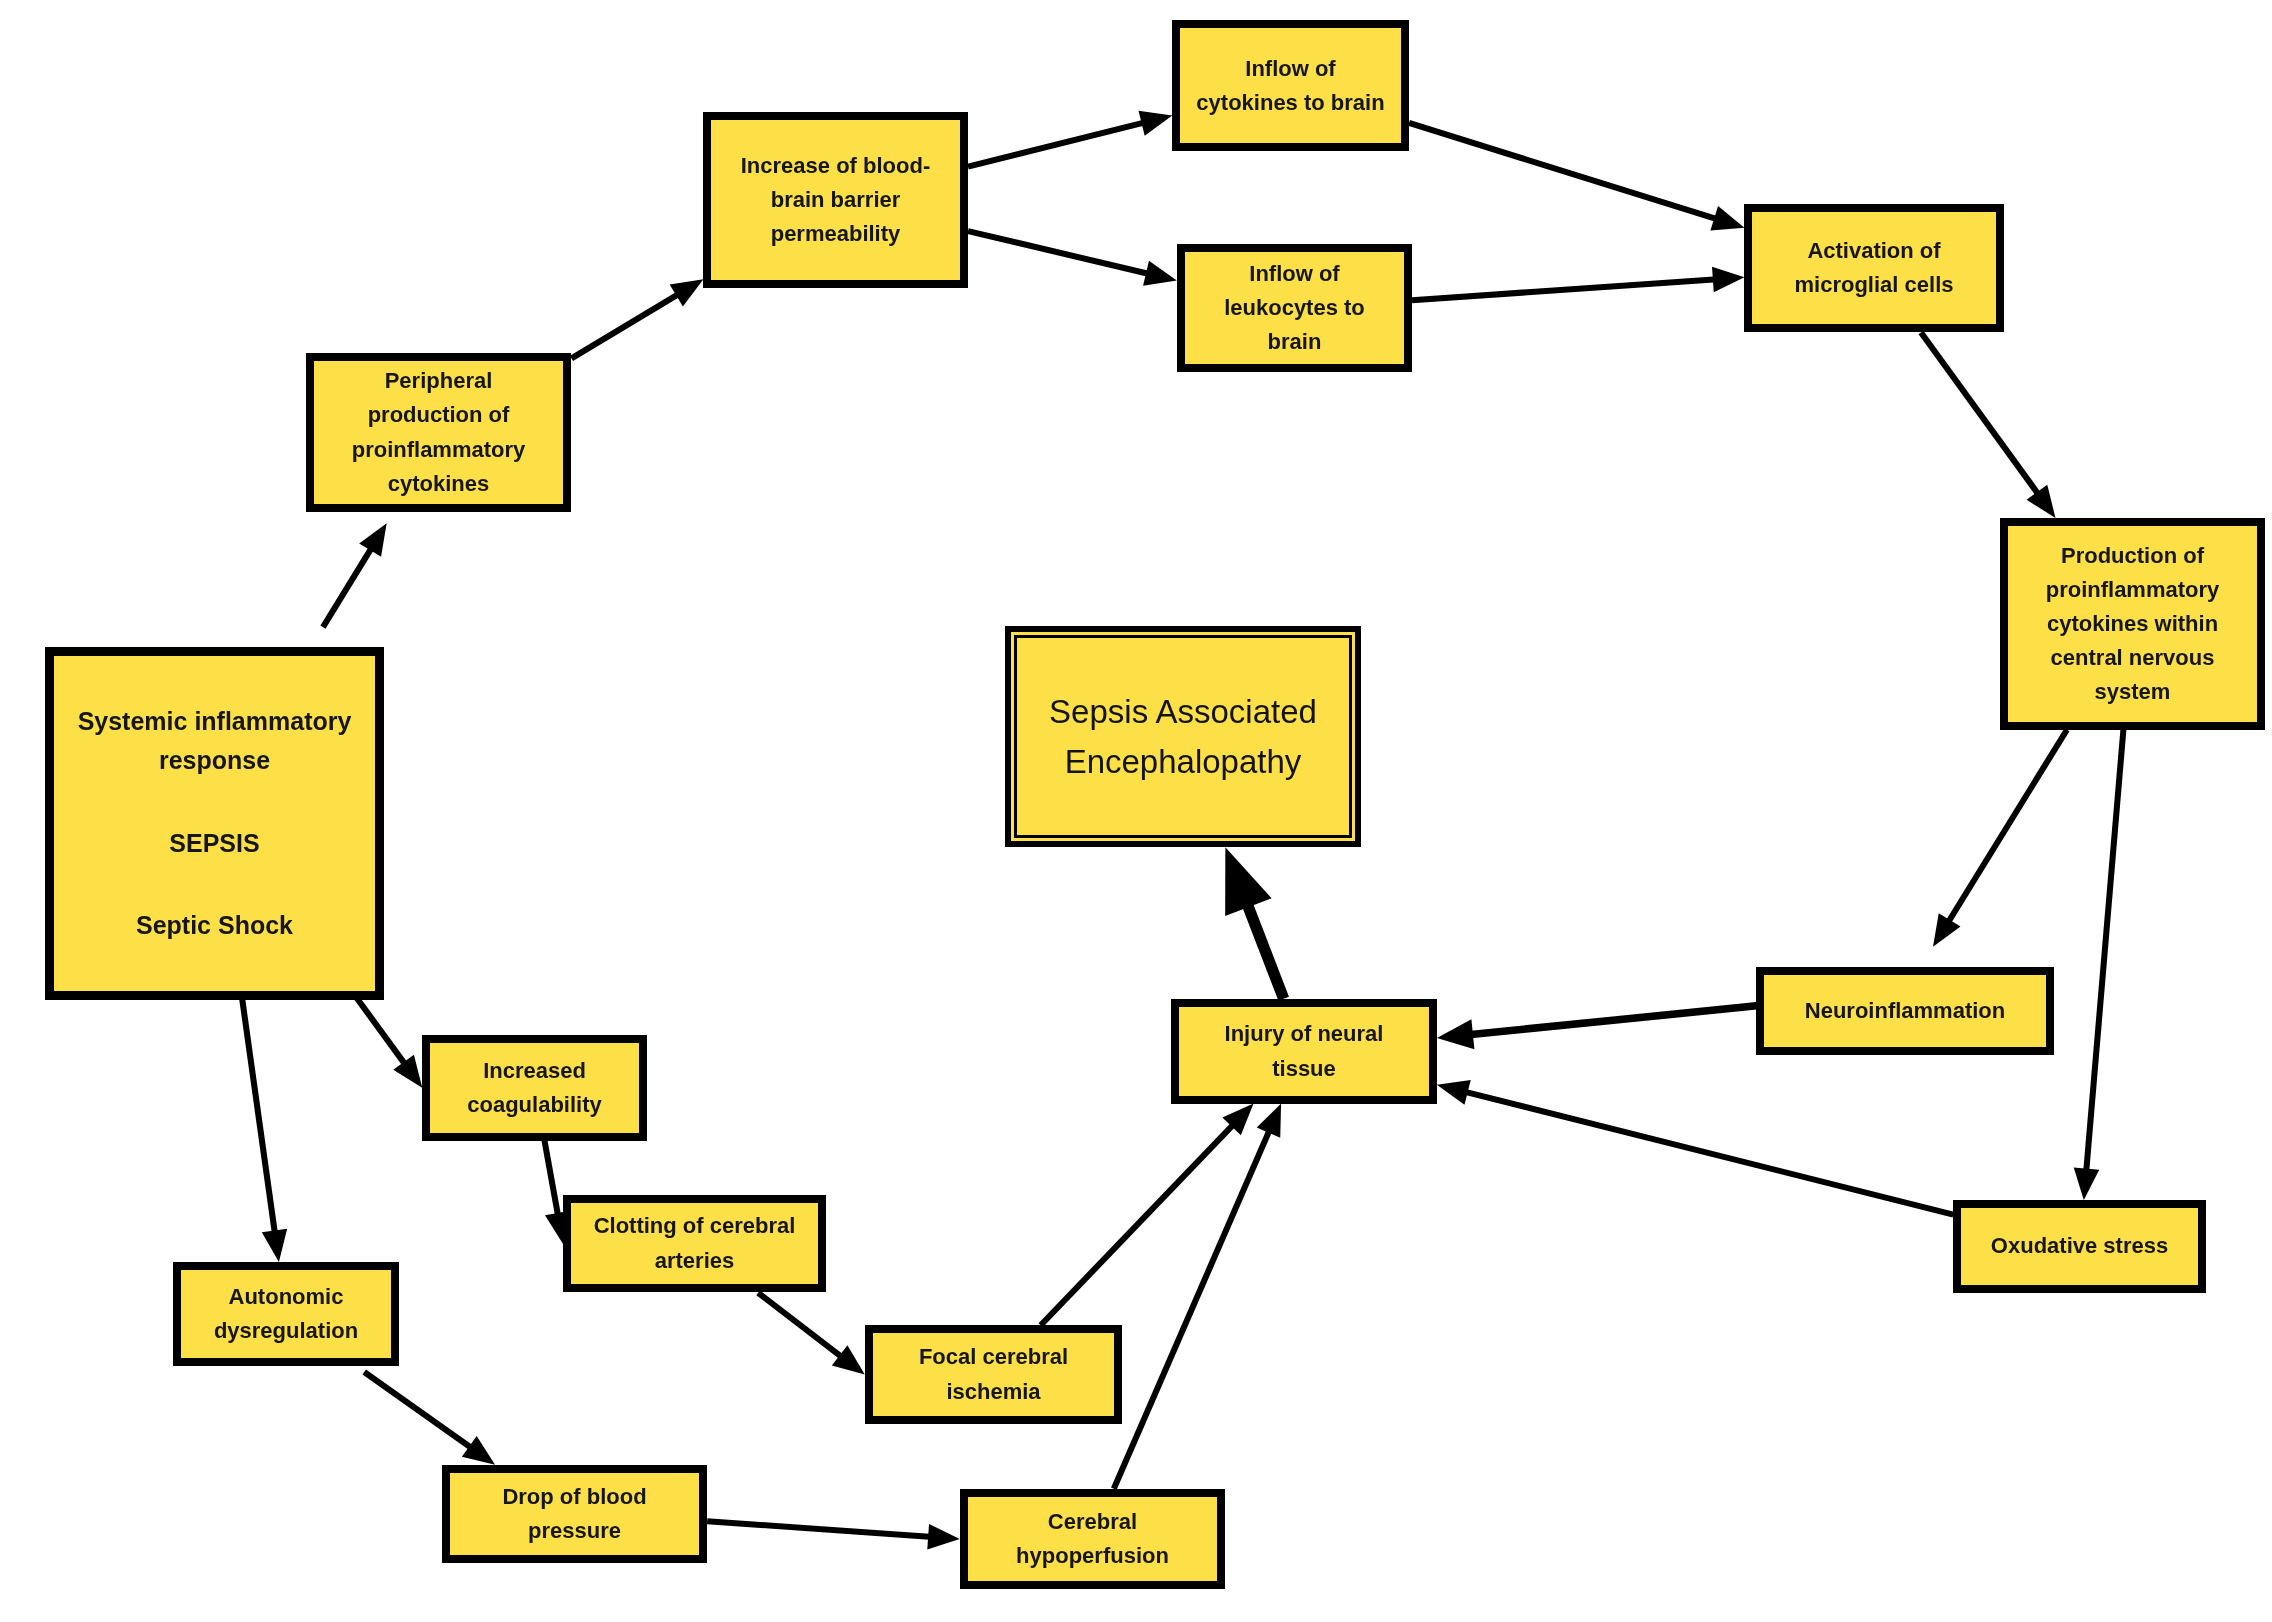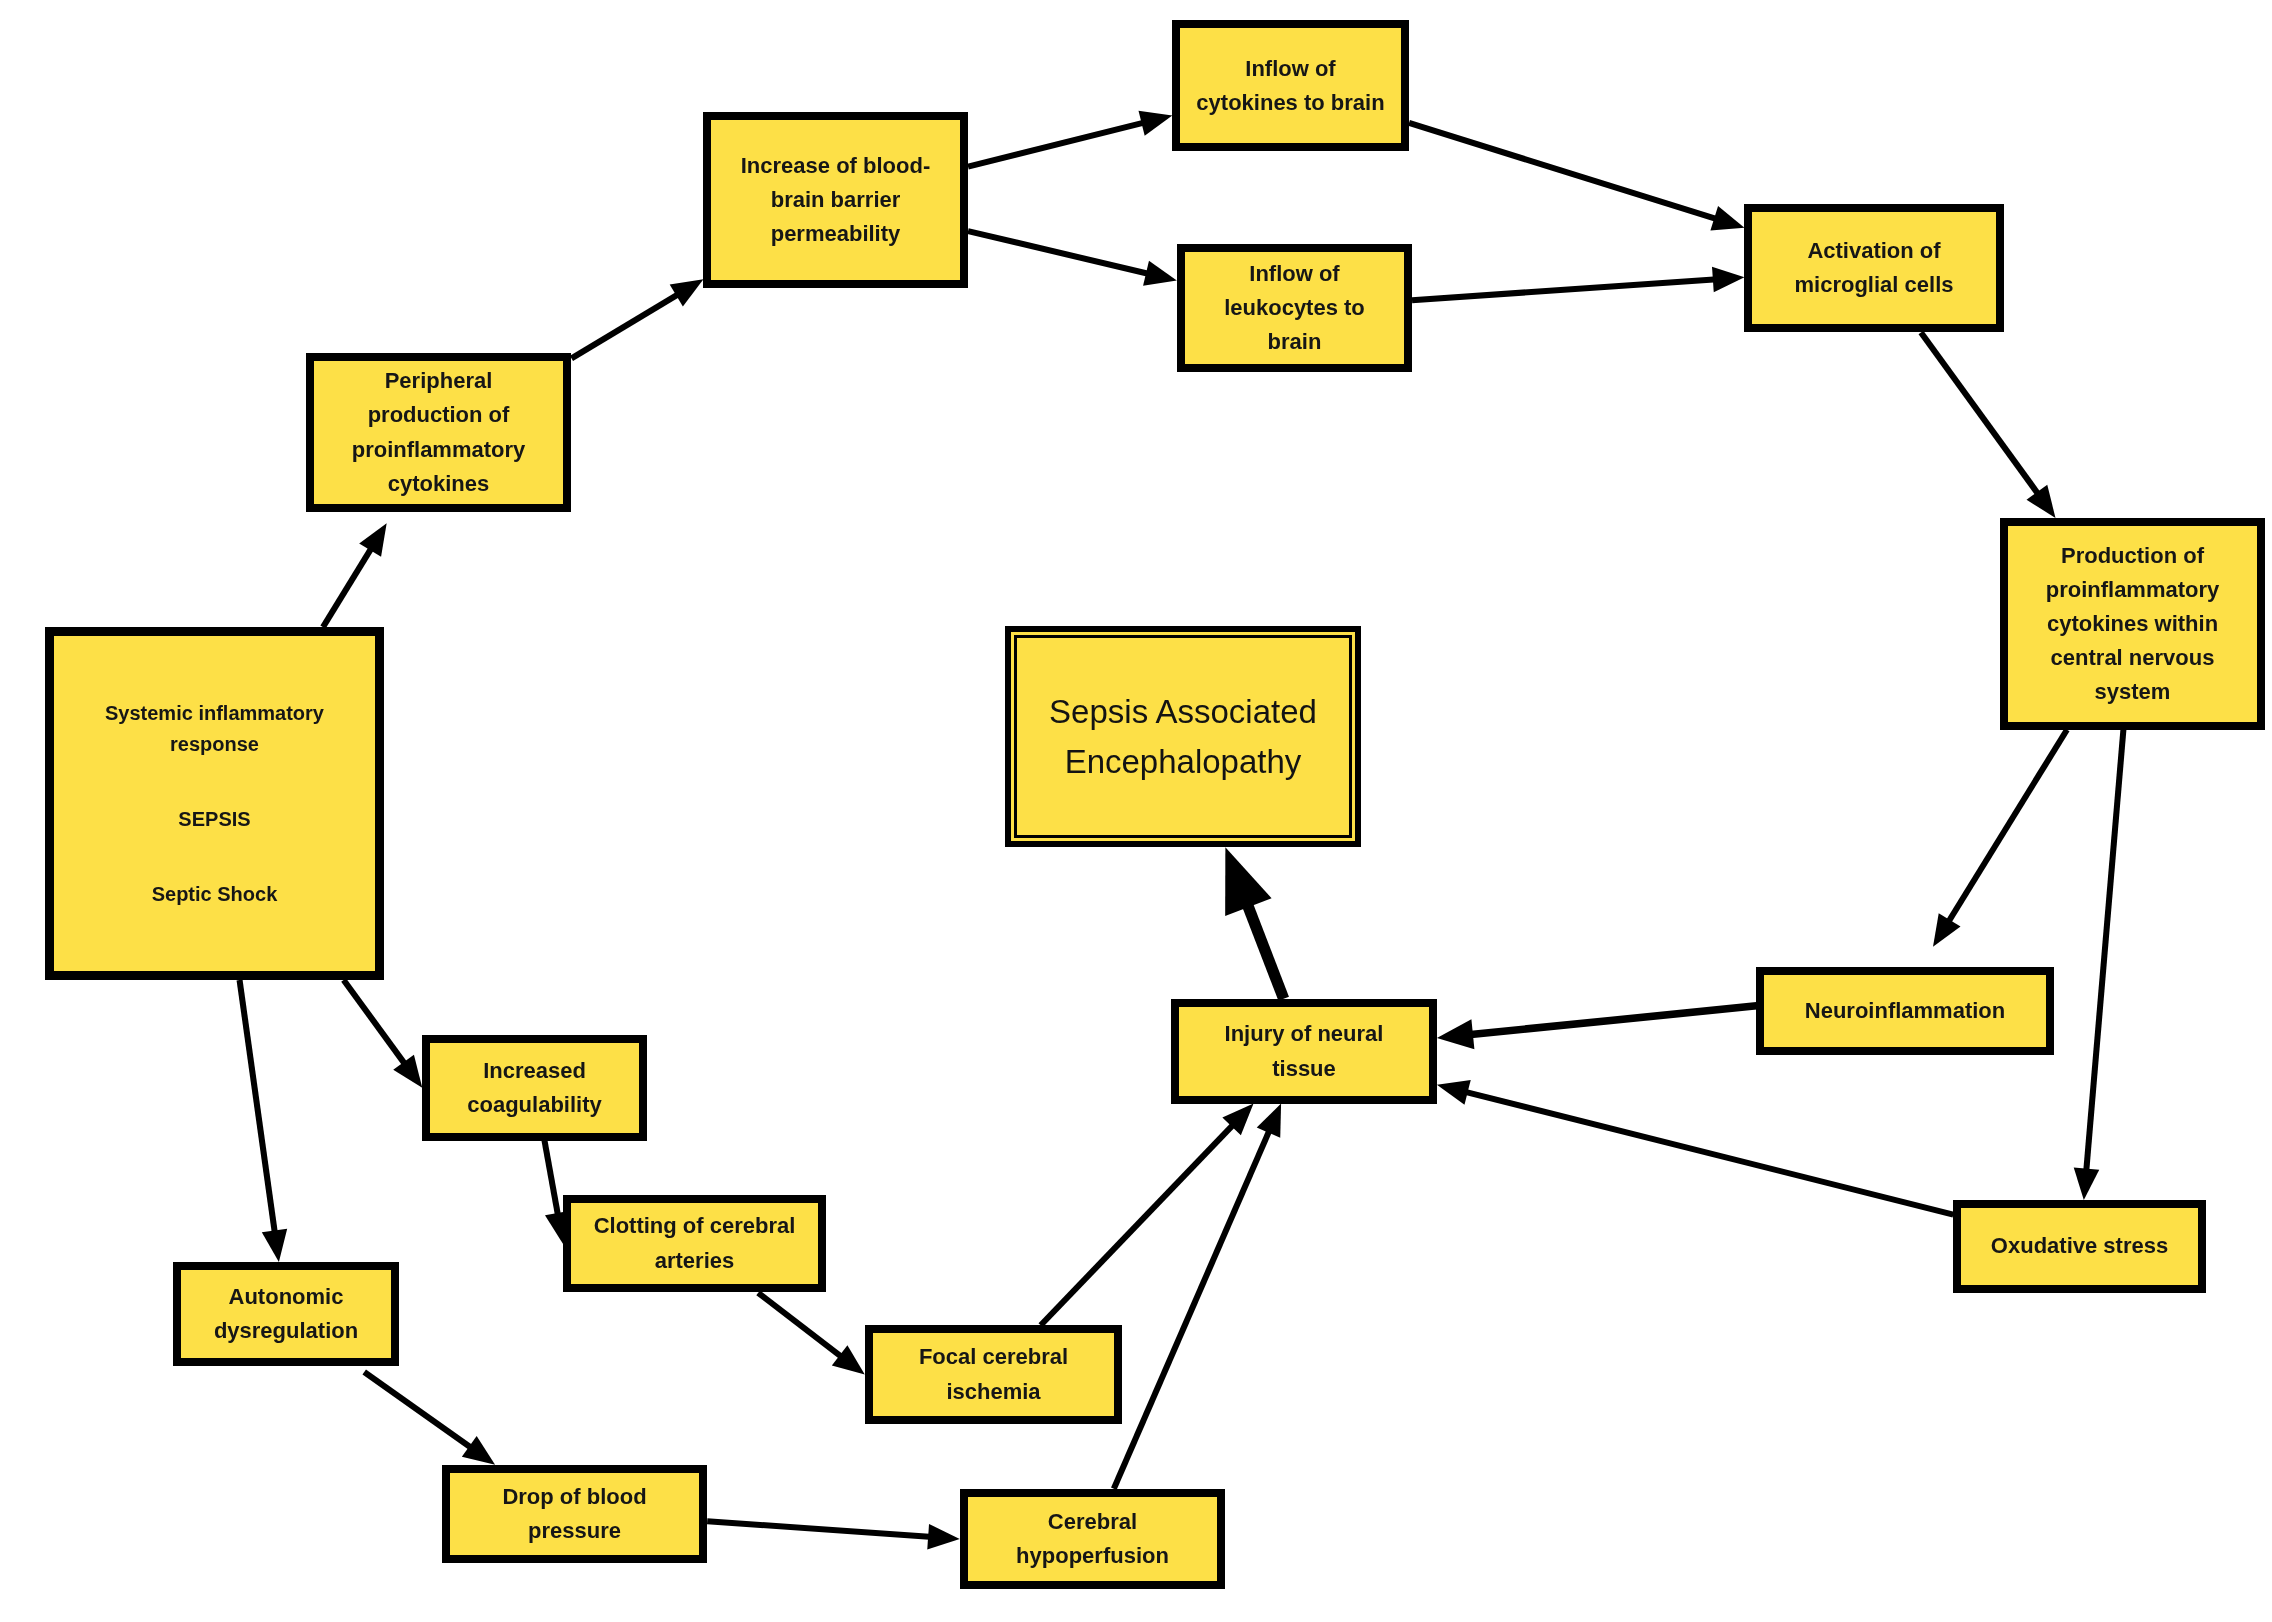--- a/index.html
+++ b/index.html
@@ -6,21 +6,21 @@
   body{width:2273px;height:1623px;font-family:"Liberation Sans",sans-serif;}
   #canvas{position:relative;width:2273px;height:1623px;background:#ffffff;overflow:hidden;}
   #arrows{position:absolute;left:0;top:0;width:2273px;height:1623px;}
   .node{
     position:absolute;box-sizing:border-box;
     border:8.3px solid #000;background:#fde047;
     display:flex;align-items:center;justify-content:center;
     text-align:center;font-weight:bold;font-size:22px;line-height:1.55;
     color:#161616;padding:7.5px 12px;
   }
-  .node--heavy{border-width:9.8px;font-size:20px;}
+  .node--heavy{border-width:9.8px;font-size:25px;margin-top:20px;}
   .node--double{border:6.8px solid #000;padding:0;}
   .node--double .inner{
     flex:1;align-self:stretch;margin:3px;border:3px solid #000;
     display:flex;align-items:center;justify-content:center;
     font-weight:normal;font-size:33px;line-height:1.5;color:#131313;
   }
   .stack{display:flex;flex-direction:column;gap:44px;}
 </style>
 </head>
 <body>

